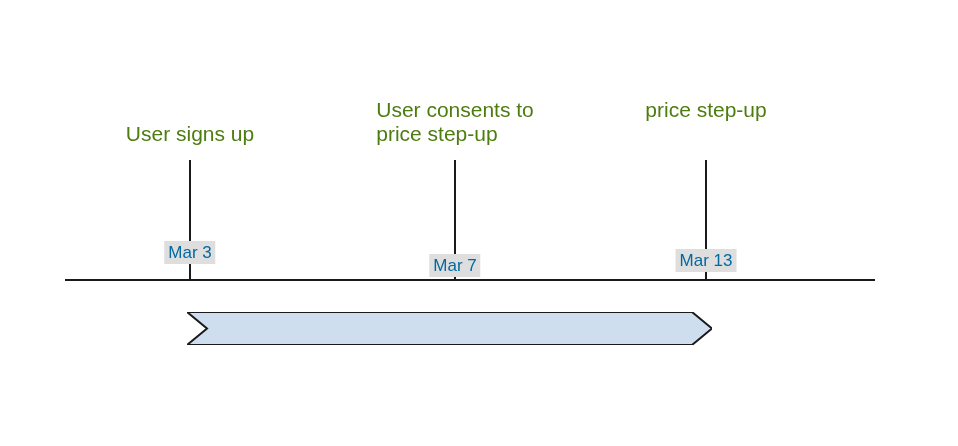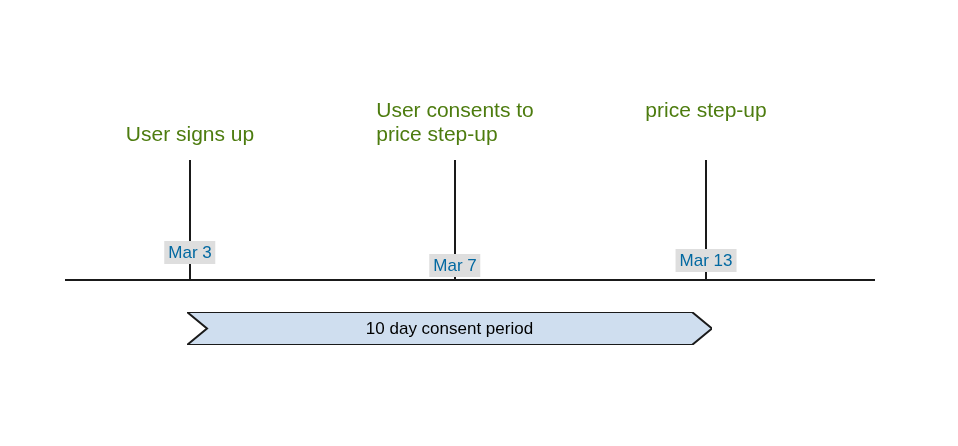--- a/index.html
+++ b/index.html
@@ -111,16 +111,15 @@
         <div>price step-up</div>
       </div>
     <div class="event-tick" id="tick-2" style="top: 160px; height: 121px;"></div>
     <div class="event-date" id="date-2" style="top: 241px; background: rgb(222, 222, 222); margin-top: 8px;">Mar 13</div>
   </div>
 
   <div class="period-banner" id="period-banner" style="left: 187px; top: 312px; width: 525px; height: 33px;">
     <svg id="period-shape" width="525" height="33" viewBox="0 0 525 33">
         <polygon points="0,0 505,0 525,16.5 505,33 0,33 20,16.5" fill="#cfdeef" stroke="#1a1a1a" stroke-width="2" stroke-linejoin="miter"></polygon>
       </svg>
-    <span class="period-label">10 day consent period</span>
   </div>
 
 </div>
 
 </body></html>

